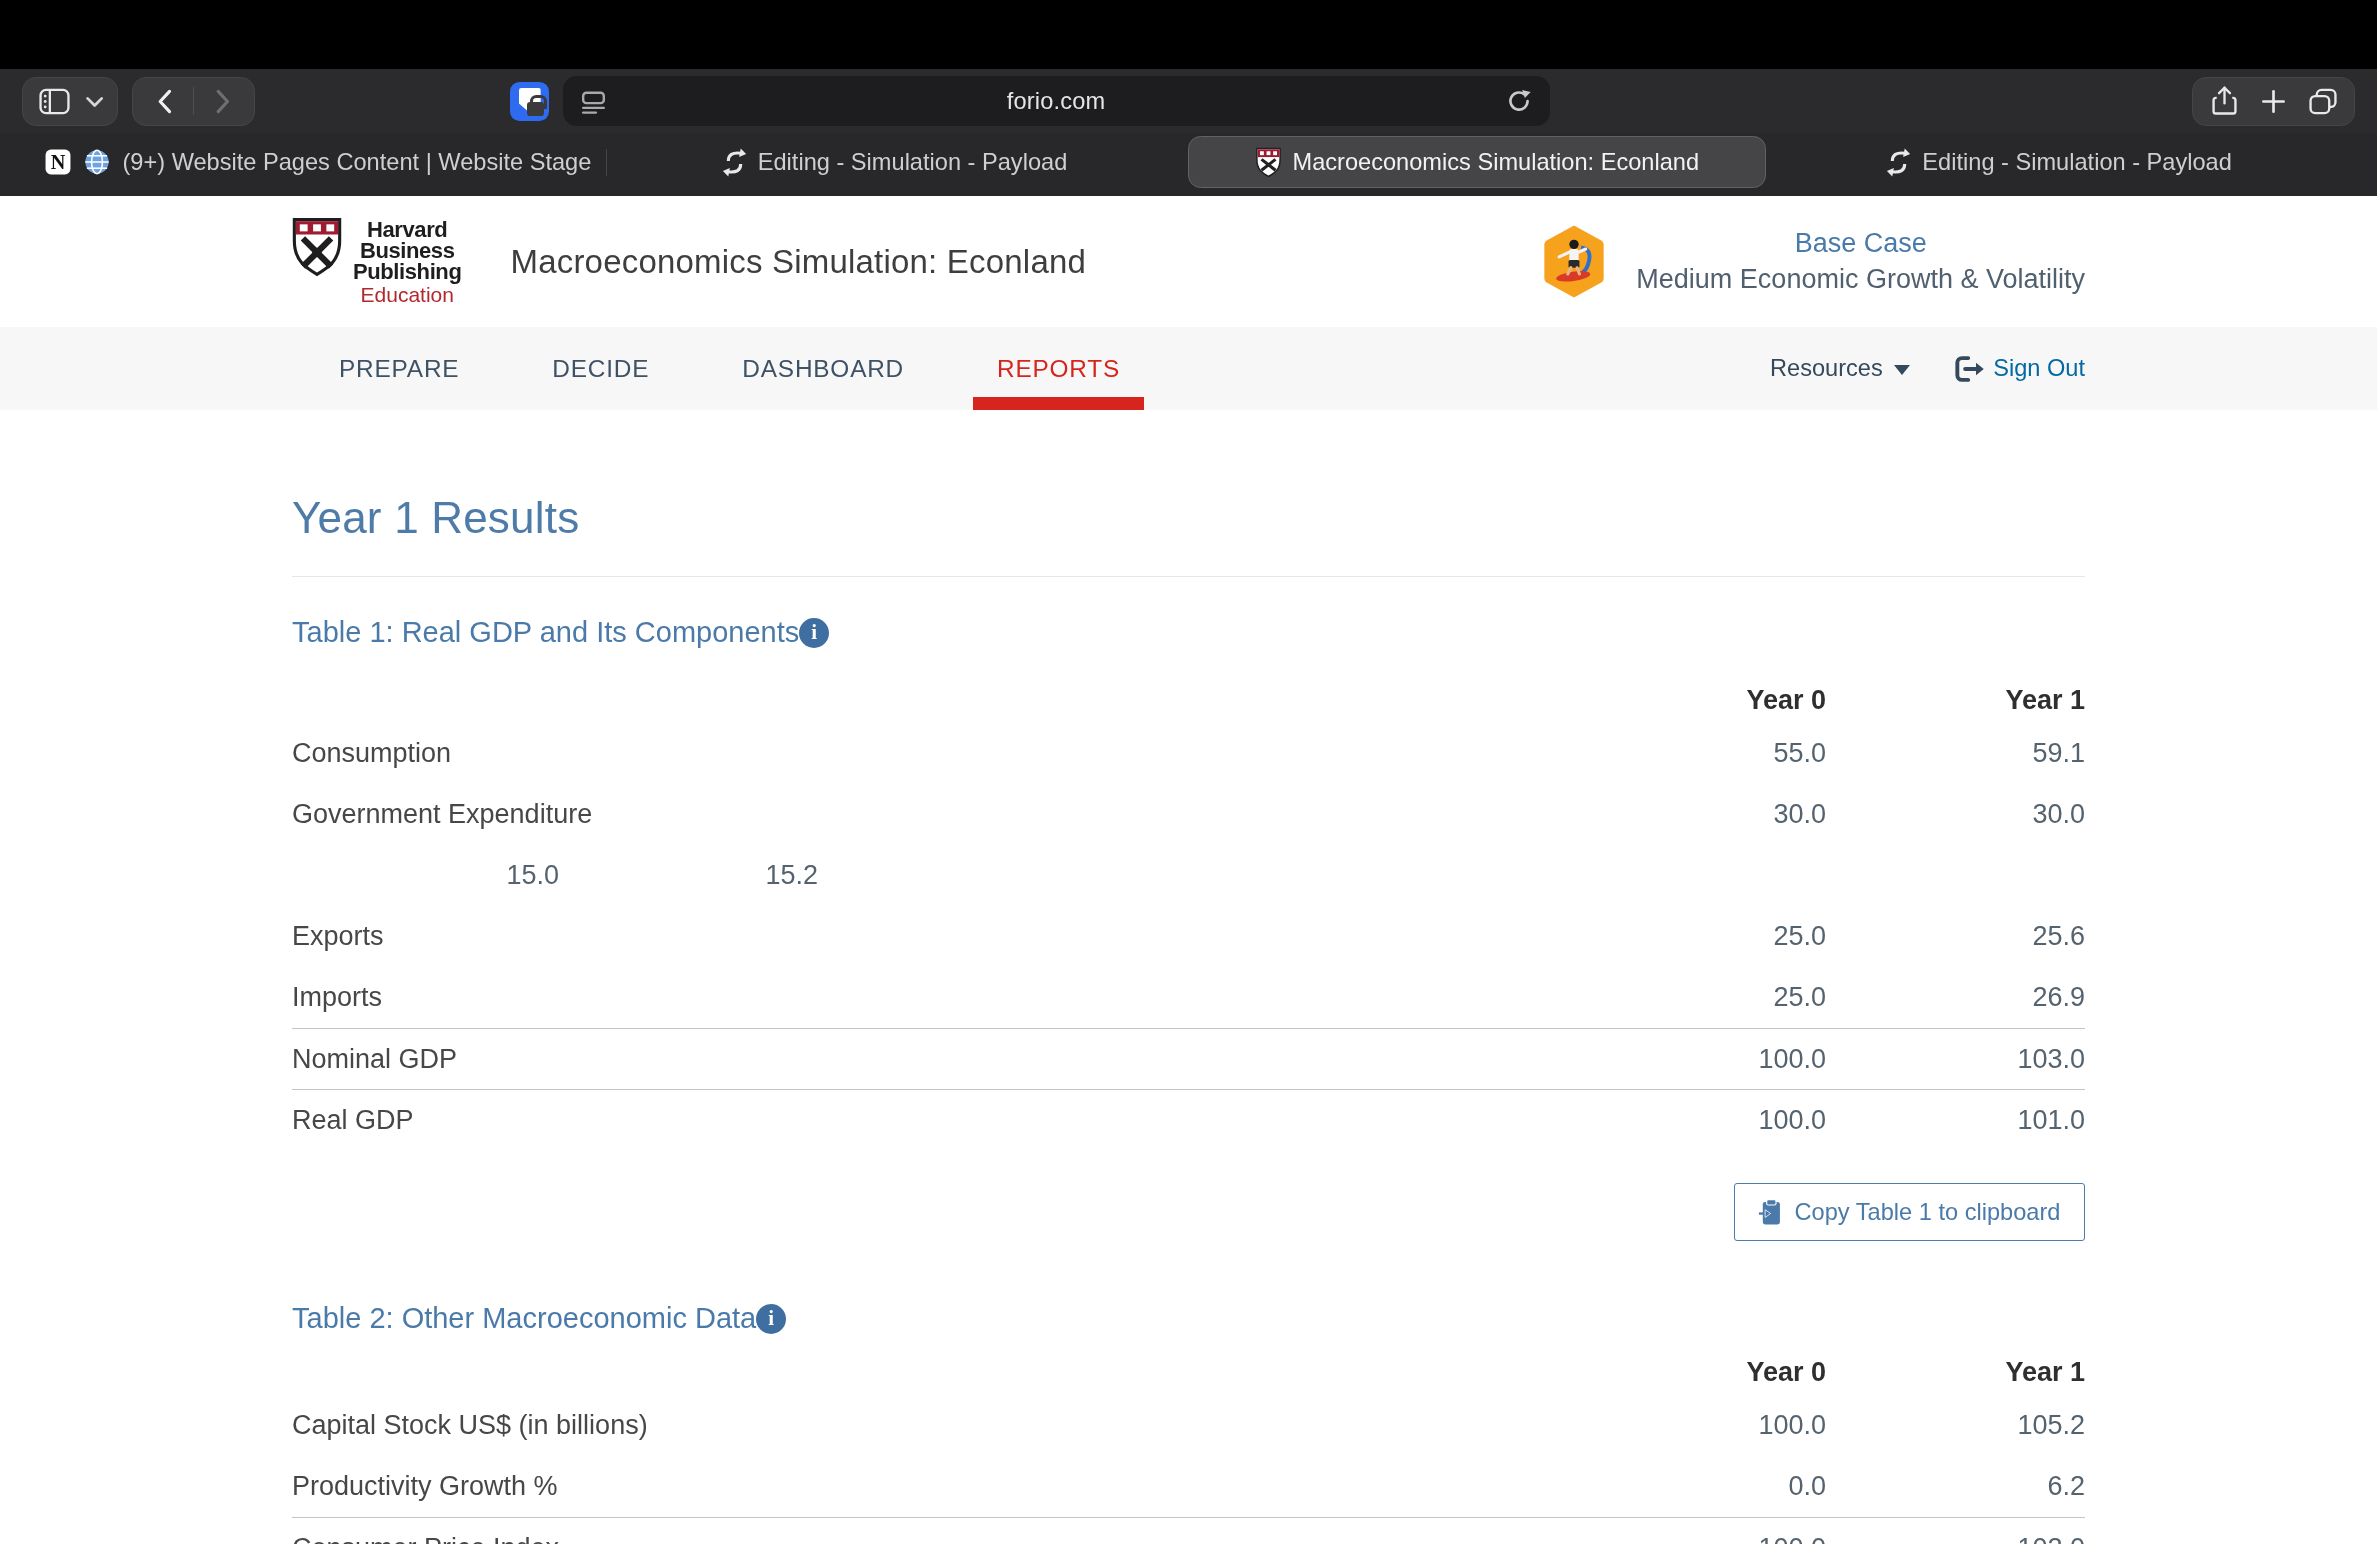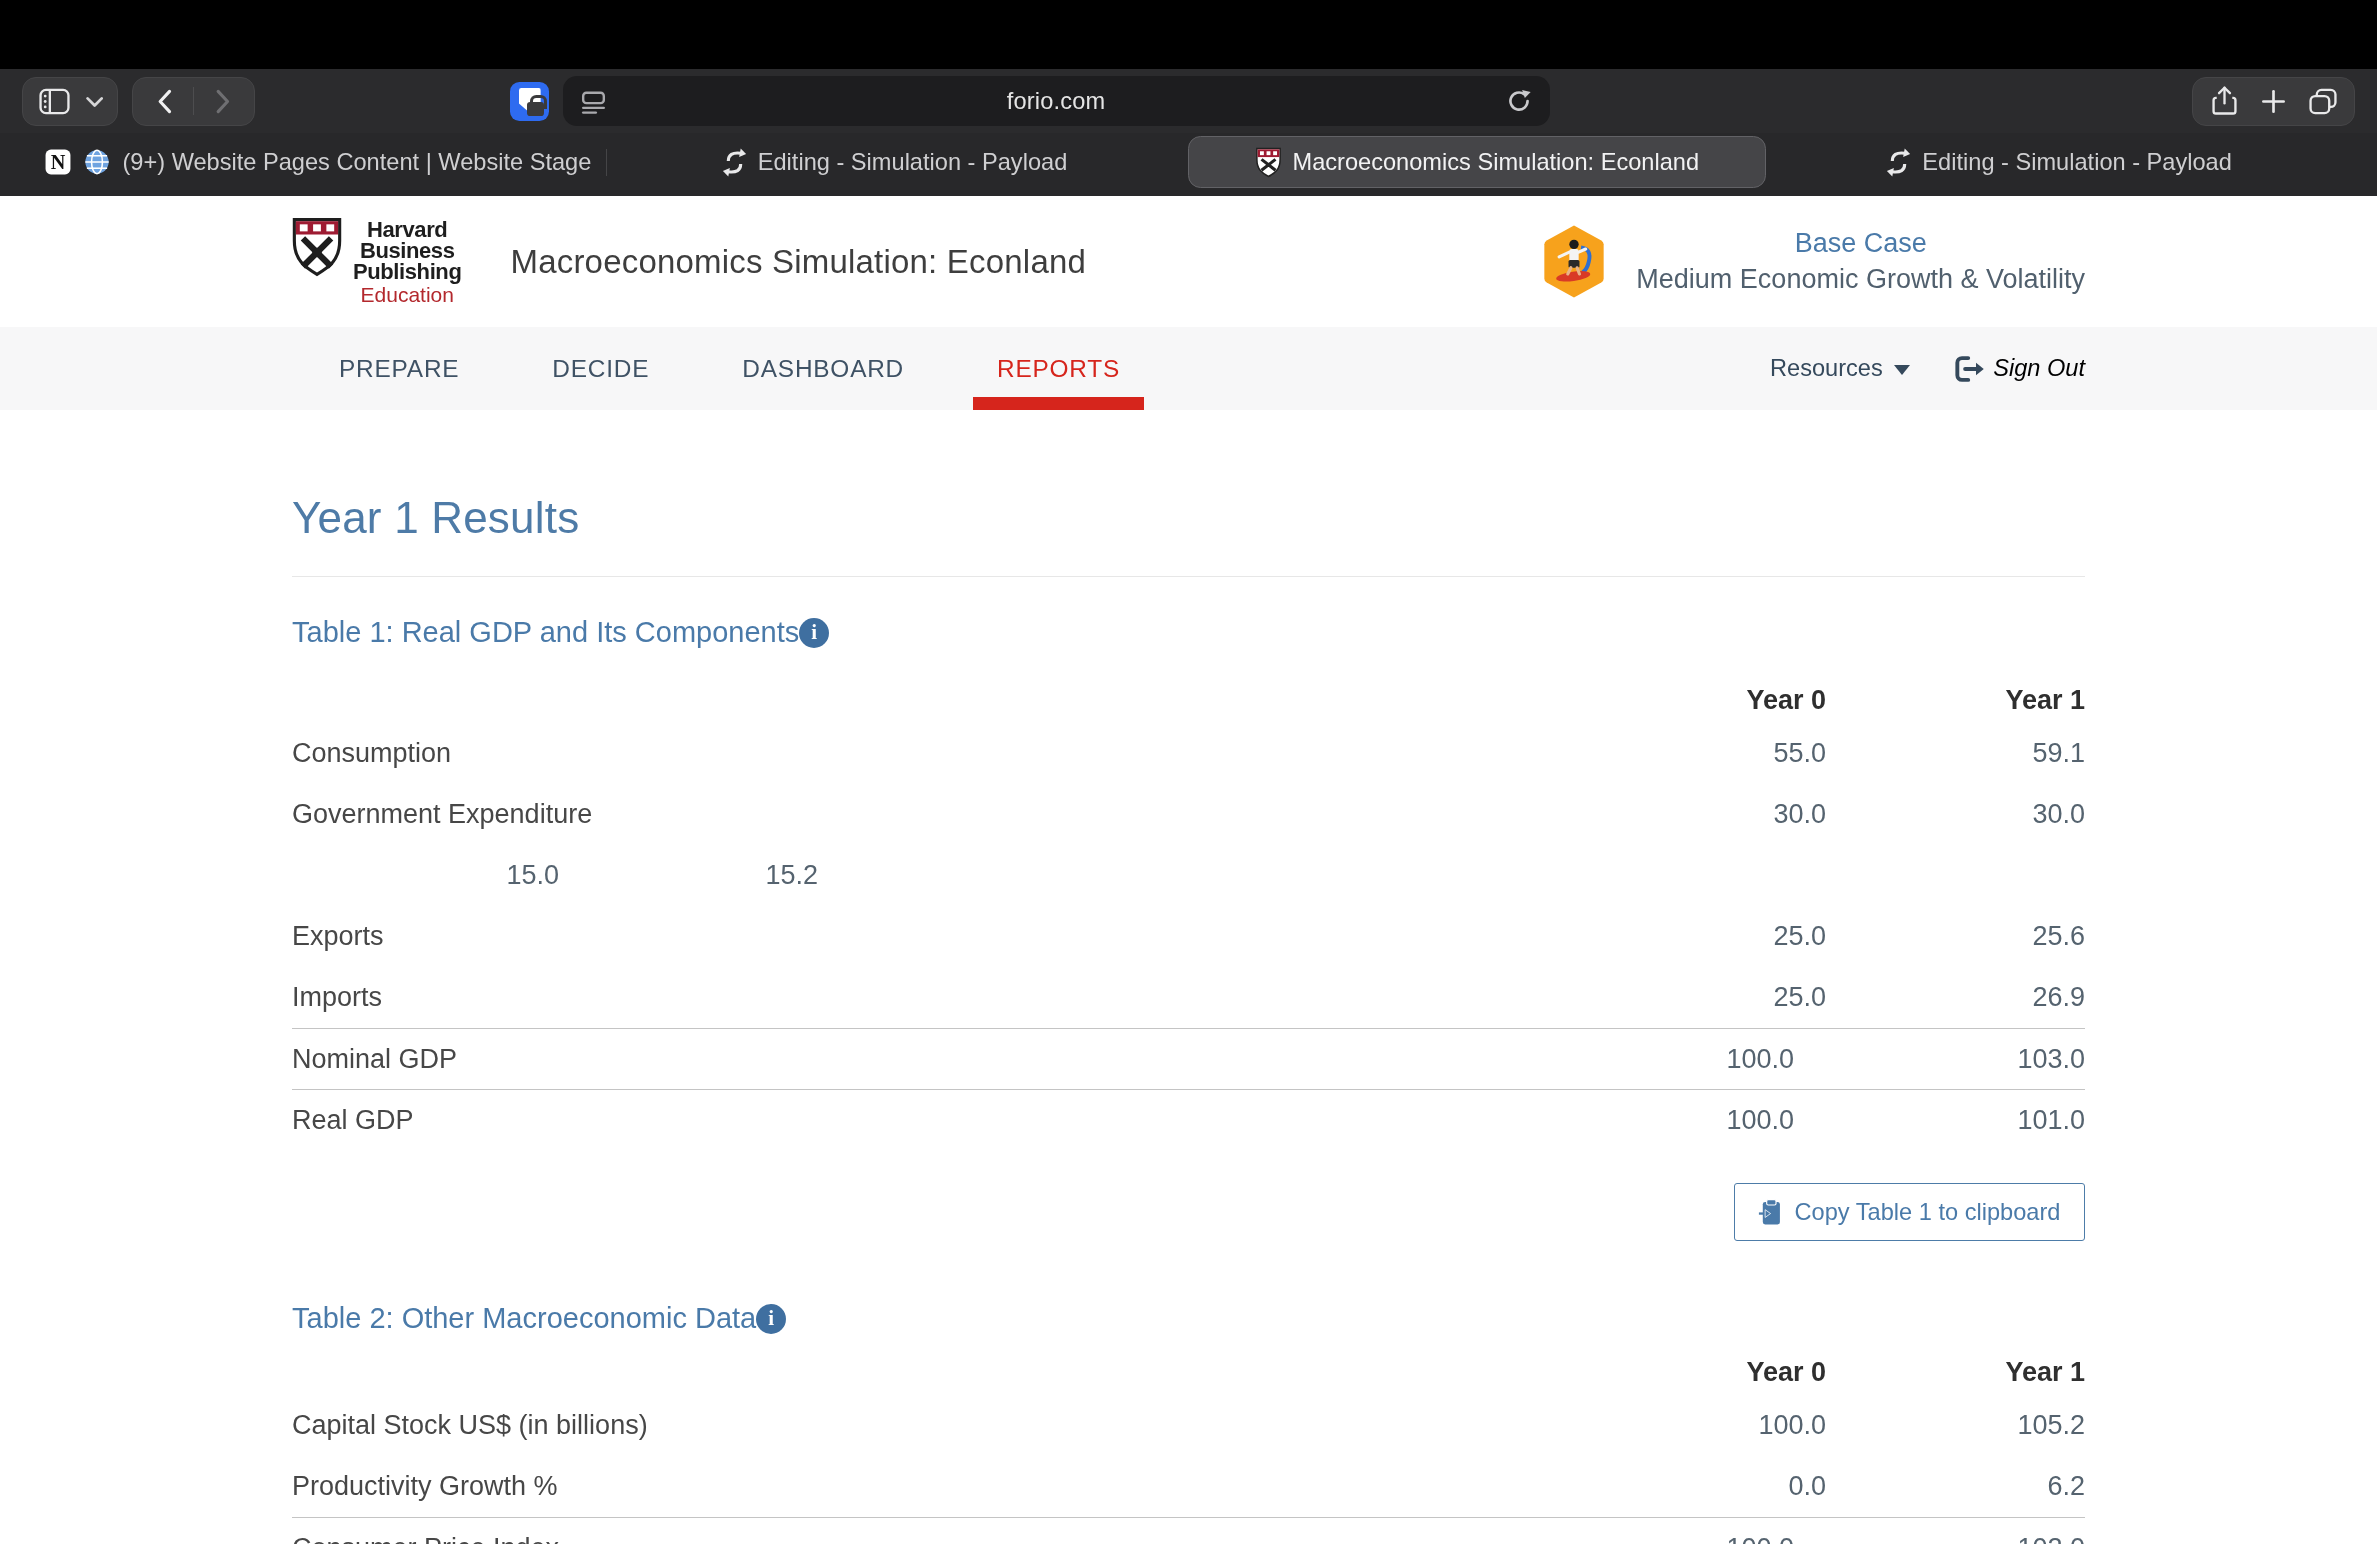--- a/index.html
+++ b/index.html
@@ -48,40 +48,40 @@
   .navbar { height:83px; background:#f7f7f8; }
   .nav-inner { height:100%; margin:0 292px; display:flex; align-items:center; gap:46px; }
   .nav-item { position:relative; height:100%; display:flex; align-items:center;
               font-size:24.4px; letter-spacing:0.8px; color:#3f5265; cursor:pointer;margin-left:47px; }
   .nav-item.active { color:#d6251c; }
   .nav-item.active .redbar { position:absolute; left:-23.6px; right:-23.6px; bottom:0; height:12.6px; background:#d6251c; }
   .nav-right { margin-left:auto; display:flex; align-items:center; gap:44px; }
   .resources { font-size:23.6px; color:#35495c; display:flex; align-items:center; gap:11px; cursor:pointer; }
   .caret { width:0; height:0; border-left:8.6px solid transparent; border-right:8.6px solid transparent;
            border-top:10.2px solid #35495c; margin-top:3.1px; }
-  .signout { font-size:23.6px; color:#000000; display:flex; align-items:center; gap:9.4px; cursor:pointer;font-style:italic; }
+  .signout { font-size:23.6px; color:#0369a1; display:flex; align-items:center; gap:9.4px; cursor:pointer; }
 
   
   .content { margin:0 292px; }
   .h1 { margin-top:83px; font-size:44px; font-weight:400; color:#4e7ba7; letter-spacing:0.2px; }
   .rule { margin-top:33px; border-top:1.6px solid #e7e7e7; }
   .tbl-title { margin-top:39px; font-size:29px; color:#4a7aa9; display:flex; align-items:center; gap:0; }
   .tbl-title.t2 { margin-top:61px; }
   .info { width:30px; height:30px; border-radius:50%; background:#3f6fa0; color:#fff;
           font-family:"Liberation Serif","DejaVu Serif",serif; font-weight:bold; font-size:21px;
           display:flex; align-items:center; justify-content:center; cursor:pointer; flex:0 0 auto; }
   .thead { margin-top:28px; height:46px; display:flex; align-items:center; }
   .thead.t2 { margin-top:14px; }
   .thead .c { font-size:27px; font-weight:bold; color:#2f2f2f; }
   .trow { height:61px; display:flex; align-items:center; }
   .trow .lbl { flex:1; font-size:27px; color:#474747; }
   .cell0 { width:267px; text-align:right; }
   .cell1 { width:259px; text-align:right; }
   .trow .num { font-size:27px; color:#55636f; }
-  .trow.topline { border-top:1.6px solid #c4c4c4;gap:32px; }
+  .trow.topline { border-top:1.6px solid #c4c4c4; }
   .copy-row { margin-top:33px; display:flex; justify-content:flex-end; }
   .copy-btn { height:58px; padding:0 23.6px; background:#fff; border:1.6px solid #4d7ca8; border-radius:3px;
               color:#4a7aa9; font-size:23.6px; display:flex; align-items:center; gap:12.6px; cursor:pointer;
               font-family:inherit; }
 
   svg { display:block; }
 </style>
 </head>
 <body>
 

